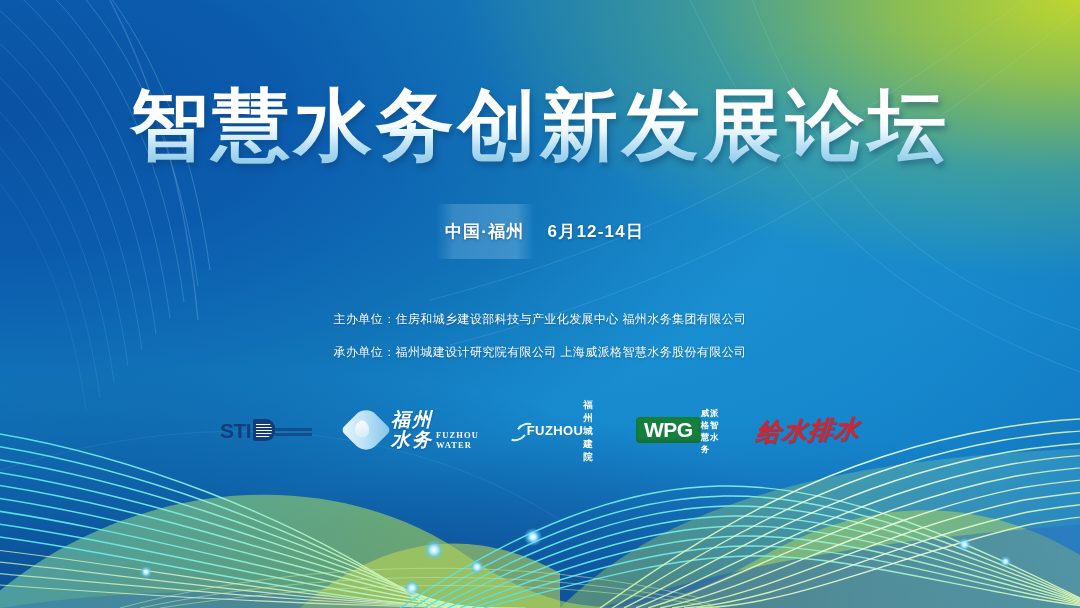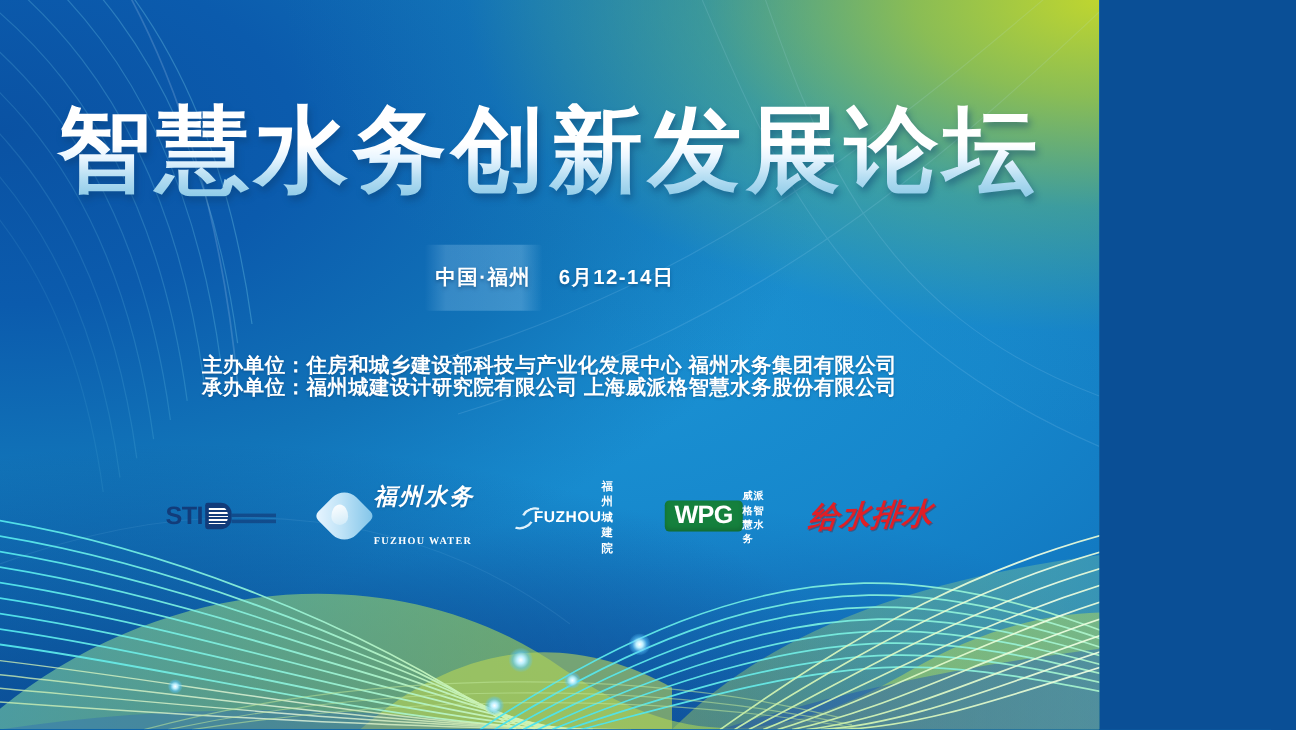--- a/index.html
+++ b/index.html
@@ -2,21 +2,21 @@
 <html><head>
 <meta charset="utf-8">
 <style>
   html,body{margin:0;padding:0;background:#0a4f96;}
   body{
     font-family:"Liberation Sans","DejaVu Sans",sans-serif;
     -webkit-font-smoothing:antialiased;
   }
   #poster{
     position:relative;
-    width:916px;height:608px;
+    width:1080px;height:608px;
     overflow:hidden;
     background:#1380c6;
   }
   .layer{position:absolute;inset:0;pointer-events:none;}
 
   
   .bg-base{
     background:
       radial-gradient(120% 95% at 100% 0%,   rgba(200,219,40,0.95) 0%, rgba(168,206,58,0.80) 14%, rgba(110,190,110,0.45) 30%, rgba(40,150,190,0.10) 48%, rgba(0,0,0,0) 62%),
       radial-gradient(95% 85% at 0% 18%,     #0a52a3 0%, #0b5bad 28%, #1173b8 55%, rgba(20,130,200,0) 80%),
@@ -78,24 +78,25 @@
     background:linear-gradient(90deg,rgba(255,255,255,0) 0%,rgba(190,230,255,.22) 18%,rgba(190,230,255,.26) 82%,rgba(255,255,255,0) 100%);
     border-radius:3px;
   }
   .sub-date{display:inline-block;margin-left:14px;text-align:center;}
 
   .orgs{
     position:absolute;top:296px;left:0;width:100%;
     text-align:center;
   }
   .org-line{
-    font-size:17px;line-height:17.5px;
-    color:#ffffff;font-weight:bold;letter-spacing:.4px;
+    font-size:12px;line-height:17.5px;
+    color:#ffffff;font-weight:normal;letter-spacing:.4px;
     text-shadow:0 1px 2px rgba(6,55,105,.45);
     white-space:nowrap;
+    margin-top:15px;
   }
 
   
   .logos{
     position:absolute;top:402px;left:0;width:100%;
     display:flex;justify-content:center;align-items:center;
     gap:36px;
   }
   .logo{
     display:flex;flex-direction:row;align-items:center;justify-content:center;
@@ -136,21 +137,21 @@
     position:absolute;inset:0;
     background:linear-gradient(135deg,#eaf6ff 0%,#bfe3f7 45%,#7fc3e8 100%);
     border-radius:5px 14px 5px 14px;
   }
   .fz-drop{
     position:absolute;left:9px;top:6px;width:14px;height:17px;
     background:linear-gradient(160deg,#ffffff,#cfeaf8);
     border-radius:50% 50% 50% 50%/60% 60% 40% 40%;
     transform:rotate(45deg);
   }
-  .fz-text{display:flex;flex-direction:column;align-items:flex-start;}
+  .fz-text{display:flex;flex-direction:row;align-items:flex-start;}
   .fz-cn{
     font-size:19px;font-weight:bold;color:#ffffff;letter-spacing:2px;
     line-height:1.05;font-family:"Liberation Serif",serif;font-style:italic;
     text-shadow:0 1px 2px rgba(6,55,105,.4);
   }
   .fz-en{
     font-size:8.5px;font-weight:bold;color:#ffffff;letter-spacing:1.1px;
     margin-top:20px;font-family:"Liberation Serif",serif;
   }
 

